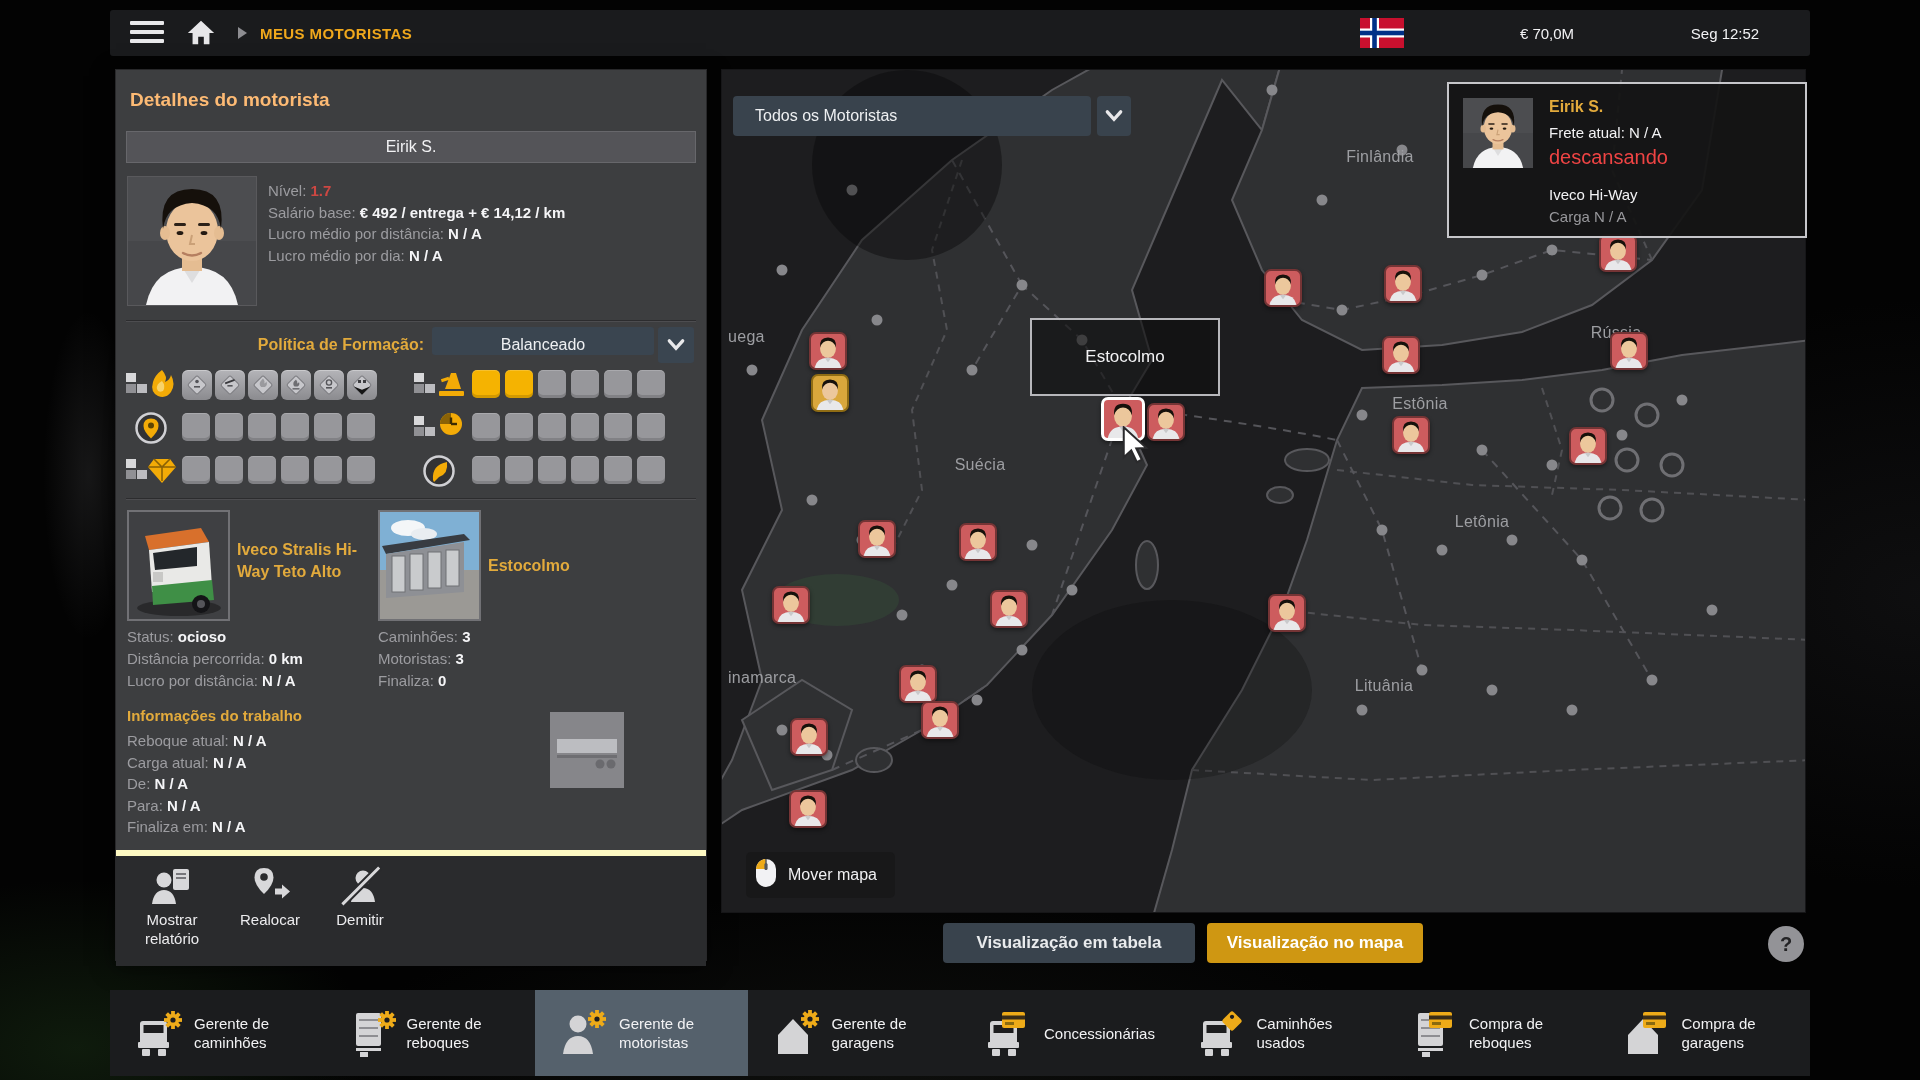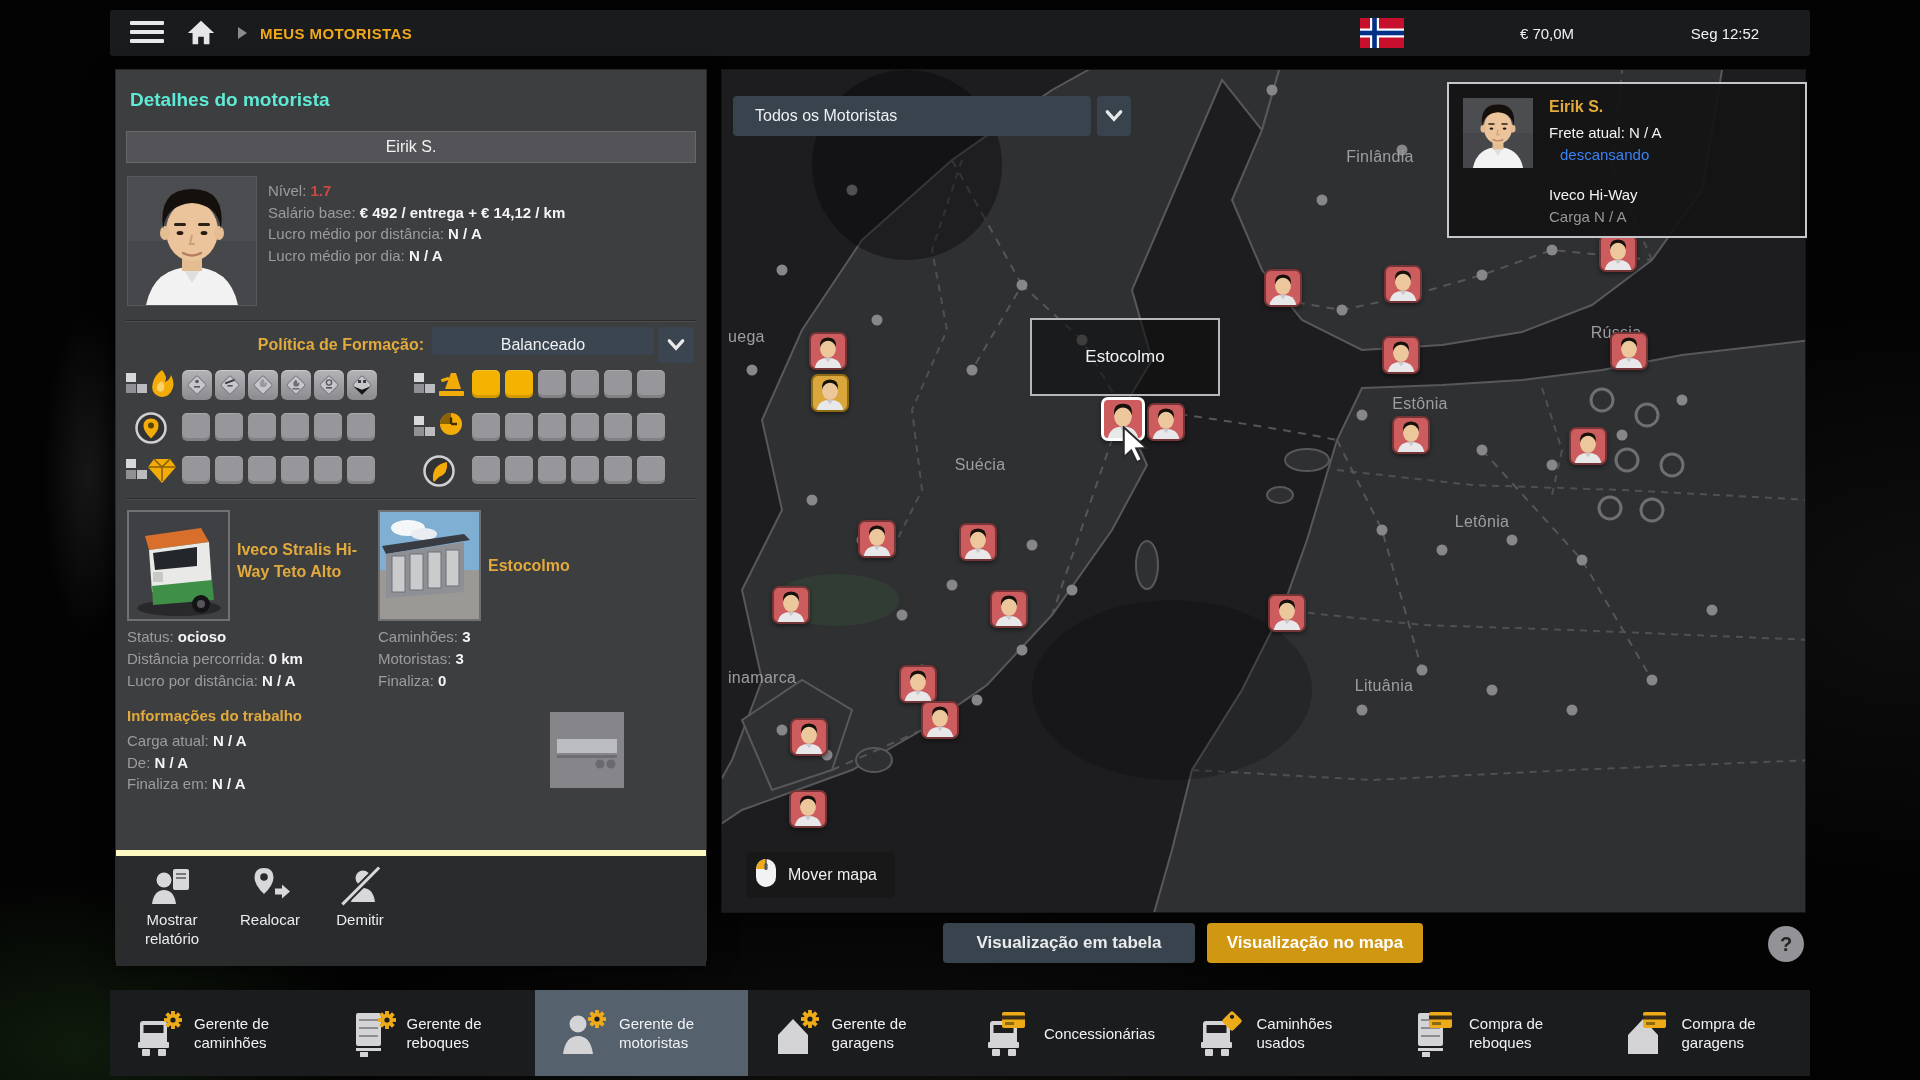--- a/index.html
+++ b/index.html
@@ -19,21 +19,21 @@
   .menu-btn i{display:block;height:4px;background:#e8e8ea;border-radius:1px;margin-bottom:5px;}
   .home-btn{left:76px;top:8px;width:30px;height:30px;}
   .crumb-arrow{left:128px;top:17px;width:0;height:0;border-left:9px solid #8d8d91;border-top:6px solid transparent;border-bottom:6px solid transparent;}
   .crumb{left:150px;top:15px;color:#f0a81c;font-weight:bold;font-size:15px;letter-spacing:.4px;}
   .flag{left:1250px;top:8px;width:44px;height:30px;}
   .money{left:1352px;top:15px;width:170px;text-align:center;color:#f2f2f4;font-size:15px;}
   .time{left:1545px;top:15px;width:140px;text-align:center;color:#f2f2f4;font-size:15px;}
 
   
   #panel{left:116px;top:70px;width:590px;height:890px;background:#3d3e40;box-shadow:0 0 0 1px #28282a,0 6px 22px rgba(0,0,0,.6);}
-  .p-title{left:14px;top:19px;font-size:19px;font-weight:bold;color:#5eead4;}
+  .p-title{left:14px;top:19px;font-size:19px;font-weight:bold;color:#fdba74;}
   .name-bar{left:10px;top:61px;width:568px;height:30px;background:#545458;border:1px solid #67676b;color:#f2f2f4;text-align:center;line-height:30px;font-size:16px;}
   .photo{left:11px;top:106px;width:128px;height:128px;border:1px solid #59595c;overflow:hidden;}
   .info{left:152px;top:110px;width:432px;font-size:15px;line-height:21.5px;}
   .iline .lbl{color:#9c9ca0;}
   .iline .val{color:#f5f5f7;font-weight:bold;}
   .iline .val.red{color:#cd4742;}
   .divider{left:10px;width:570px;height:1px;background:#2c2c2e;border-bottom:1px solid #4d4d50;}
   .d1{top:250px;} .d2{top:428px;}
   .train-label{left:56px;top:266px;width:252px;text-align:right;color:#e2aa3c;font-size:16px;font-weight:bold;}
   .train-select{left:316px;top:257px;width:222px;height:28px;background:#3a4550;border-radius:3px;color:#eef0f2;font-size:16px;text-align:center;line-height:36px;cursor:pointer;}
@@ -78,21 +78,21 @@
   .view-btn{top:923px;height:40px;border-radius:4px;font-weight:bold;font-size:17px;text-align:center;line-height:40px;cursor:pointer;}
   .view-btn.tab{left:943px;width:252px;background:#39434d;color:#e9ebed;}
   .view-btn.mapb{left:1207px;width:216px;background:#cf9712;color:#ffffff;}
   .help-btn{left:1768px;top:926px;width:36px;height:36px;border-radius:50%;background:#939397;color:#232325;font-weight:bold;font-size:20px;text-align:center;line-height:36px;cursor:pointer;}
 
   
   .driver-card{left:1447px;top:82px;width:356px;height:152px;background:rgba(19,19,20,.92);border:2px solid #c6c6ca;z-index:10;}
   .card-photo{position:absolute;left:14px;top:14px;width:70px;height:70px;overflow:hidden;}
   .card-name{position:absolute;left:100px;top:14px;color:#e2aa3c;font-size:16px;font-weight:bold;}
   .card-l1{position:absolute;left:100px;top:40px;color:#f2f2f4;font-size:15px;}
-  .card-l2{position:absolute;left:100px;top:62px;color:#3b82f6;font-size:15px;margin-left:11px;}
+  .card-l2{position:absolute;left:100px;top:62px;color:#ef4444;font-size:20px;}
   .card-l3{position:absolute;left:100px;top:102px;color:#f2f2f4;font-size:15px;}
   .card-l4{position:absolute;left:100px;top:124px;color:#97979b;font-size:15px;}
 
   
   #navbar{left:110px;top:990px;width:1700px;height:86px;background:#1b1c1e;display:flex;}
   .nav-item{flex:1 1 0;display:flex;align-items:center;gap:10px;padding-left:24px;color:#f2f2f4;font-size:15px;line-height:19px;cursor:pointer;}
   .nav-item.selected{background:#55616c;}
   .nav-icon{width:50px;height:50px;flex:0 0 50px;}
   .nav-label{width:108px;}
 </style>
@@ -304,22 +304,24 @@
         <div class="iline"><span class="lbl">Distância percorrida: </span><span class="val">0 km</span></div>
         <div class="iline"><span class="lbl">Lucro por distância: </span><span class="val">N / A</span></div>
       </div>
     <div class="abs stats" id="garage-stats">
         <div class="iline"><span class="lbl">Caminhões: </span><span class="val">3</span></div>
         <div class="iline"><span class="lbl">Motoristas: </span><span class="val">3</span></div>
         <div class="iline"><span class="lbl">Finaliza: </span><span class="val">0</span></div>
       </div>
     <div class="abs job-title">Informações do trabalho</div>
     <div class="abs stats" id="job-lines">
+        <div class="iline"><span class="lbl">Reboque atual: </span><span class="val">N / A</span></div>
         <div class="iline"><span class="lbl">Carga atual: </span><span class="val">N / A</span></div>
         <div class="iline"><span class="lbl">De: </span><span class="val">N / A</span></div>
+        <div class="iline"><span class="lbl">Para: </span><span class="val">N / A</span></div>
         <div class="iline"><span class="lbl">Finaliza em: </span><span class="val">N / A</span></div>
       </div>
     <div class="abs trailer-thumb"><svg viewBox="0 0 74 76" width="74" height="76">
 <rect width="74" height="76" fill="#86868a"></rect>
 <rect x="7" y="27" width="60" height="14" fill="#bcbdc1"></rect>
 <rect x="7" y="43" width="60" height="3" fill="#6e6e72"></rect>
 <circle cx="50" cy="52" r="4.5" fill="#6a6a6e"></circle>
           <circle cx="61" cy="52" r="4.5" fill="#6a6a6e"></circle>
 </svg></div>
     <div class="abs action-bar" id="action-bar">

